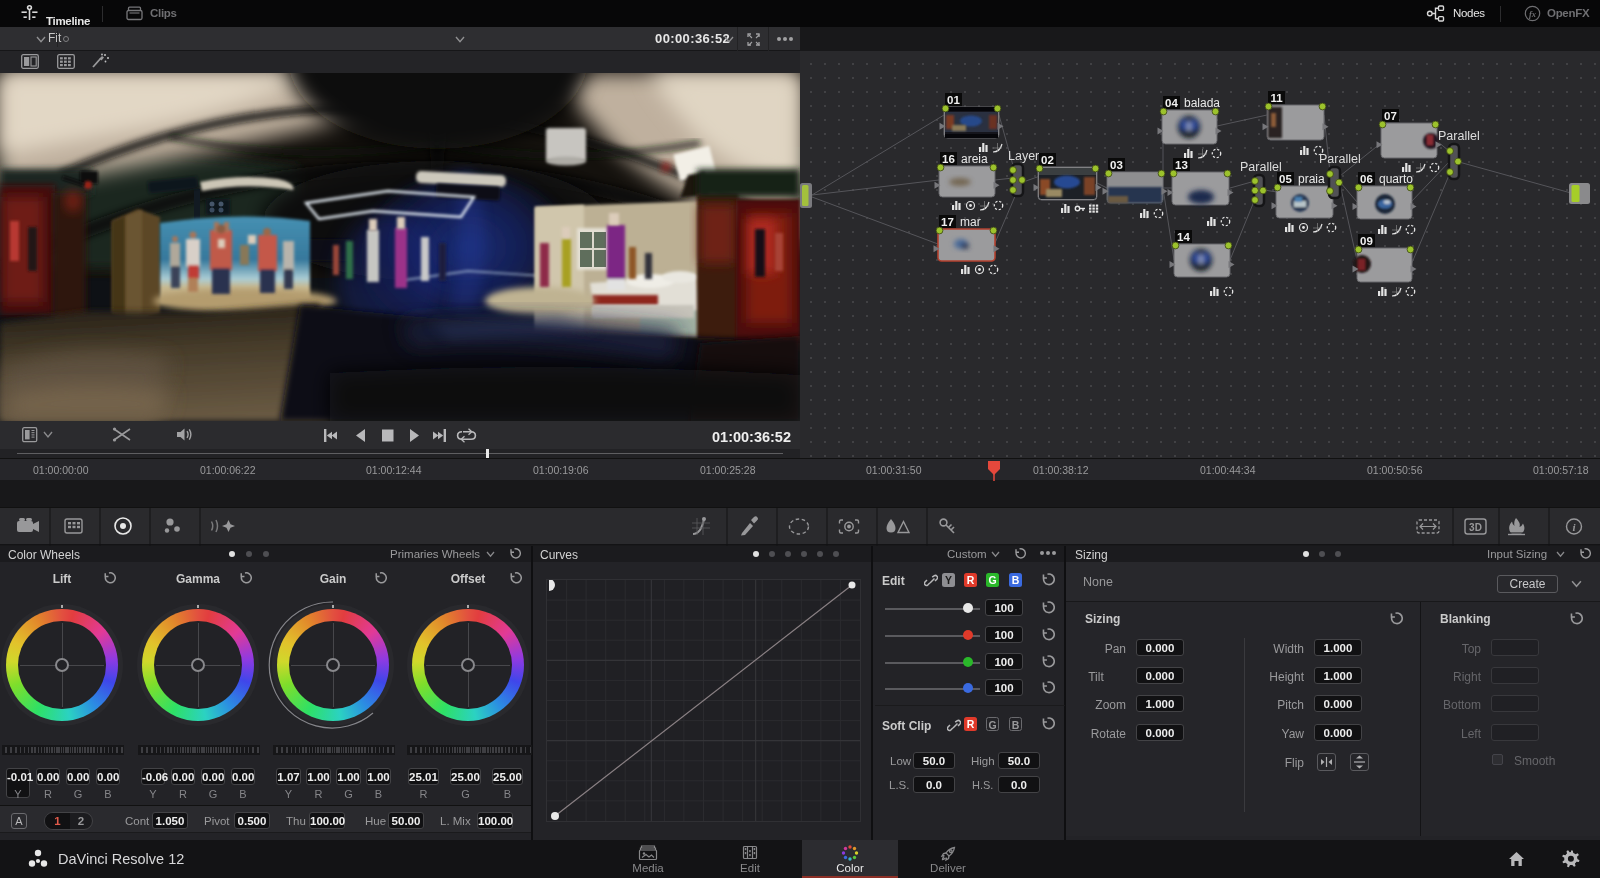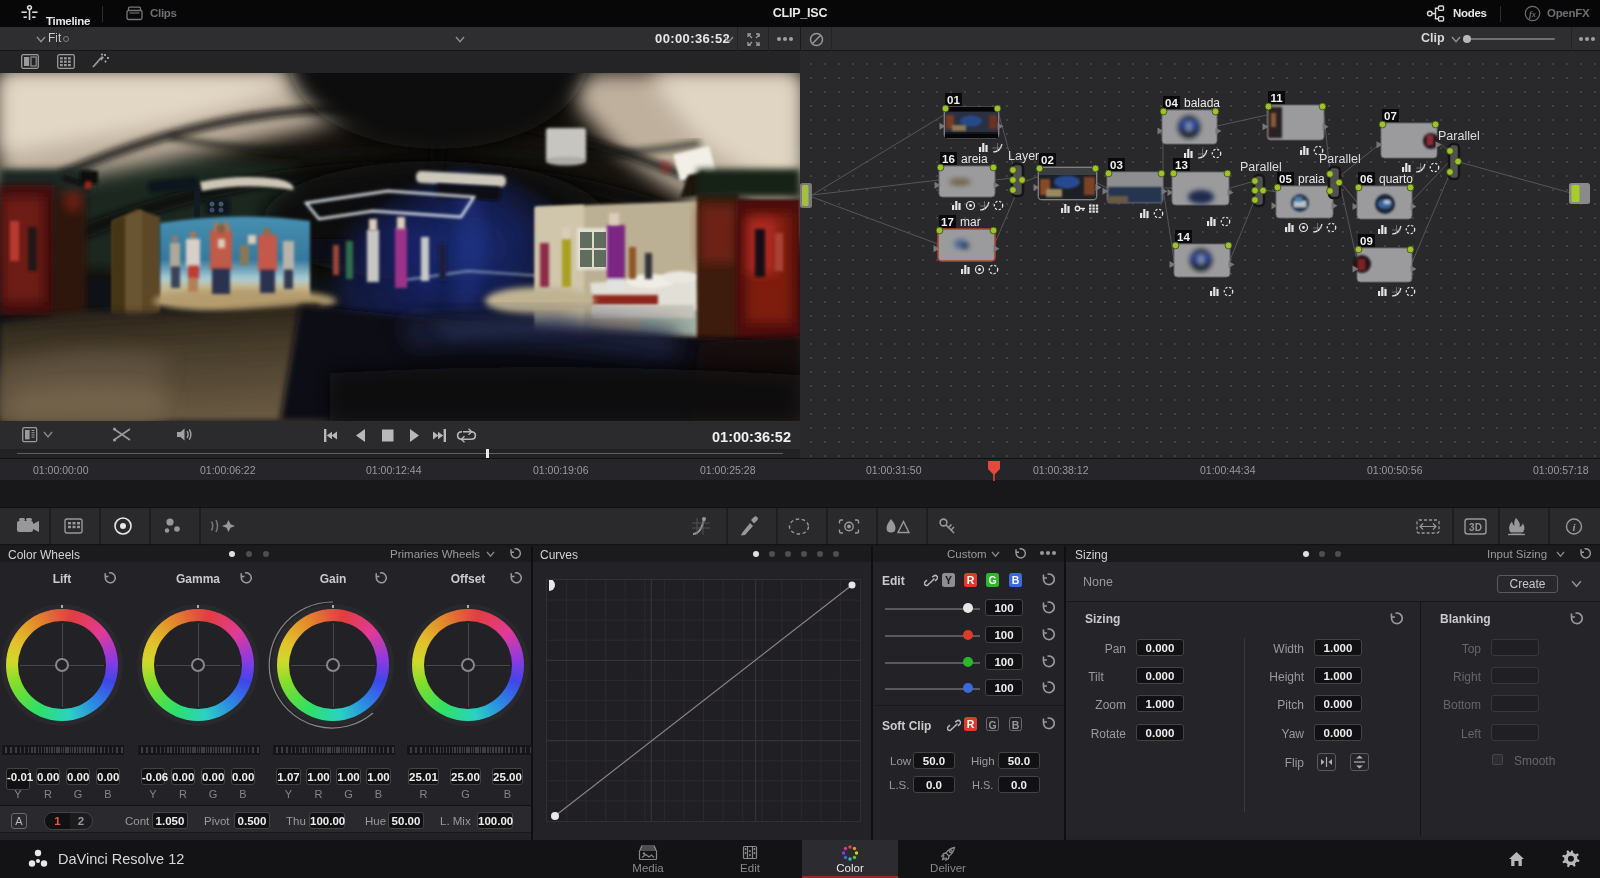--- a/index.html
+++ b/index.html
@@ -64,28 +64,27 @@
     </svg>
     <div class="abs" style="left:150px; top:7px; font-size:11.5px; font-weight:bold; color:#6f6f72; letter-spacing:-0.3px;">Clips</div>
     <svg class="abs" style="left:1426px; top:4px;" width="19" height="19" viewBox="0 0 19 19">
       <g stroke="#d8d8d8" stroke-width="1.4" fill="none">
         <circle cx="3.8" cy="9.5" r="2.3"></circle>
         <rect x="12.5" y="2" width="5" height="4.4" rx="1"></rect>
         <rect x="12.5" y="12.6" width="5" height="4.4" rx="1"></rect>
         <path d="M6.1 9.5 L9.5 9.5 M9.5 9.5 L9.5 4.2 L12.5 4.2 M9.5 9.5 L9.5 14.8 L12.5 14.8"></path>
       </g>
     </svg>
-    <div class="abs" style="left:1453px; top:7px; font-size:11.5px; font-weight:bold; color:#e6e6e6; letter-spacing:-0.3px;">Nodes</div>
+    <div class="abs" style="left:1453px; top:7px; font-size:11.5px; font-weight:normal; color:#e6e6e6; letter-spacing:-0.3px;">Nodes</div>
     <div class="abs" style="left:1500px; top:6px; width:1px; height:16px; background:#2c2c2e;"></div>
     <svg class="abs" style="left:1524px; top:5px;" width="17" height="17" viewBox="0 0 17 17">
       <circle cx="8.5" cy="8.5" r="7.2" fill="none" stroke="#6f6f72" stroke-width="1.2"></circle>
       <text x="8.5" y="11.8" font-size="8.5" font-style="italic" font-weight="bold" fill="#6f6f72" text-anchor="middle" font-family="Liberation Serif">fx</text>
     </svg>
     <div class="abs" style="left:1547px; top:7px; font-size:11.5px; font-weight:bold; color:#6f6f72; letter-spacing:-0.3px;">OpenFX</div>
-    <div id="title">CLIP_ISC</div>
   </div>
 
   <div id="viewerhead">
     <div class="abs" style="left:10px; top:4px; font-size:12px; color:#c8c8c8;margin-left:38px;">Fit</div>
     <svg class="abs" style="left:36px; top:9px;" width="10" height="7" viewBox="0 0 10 7">
         <path d="M1 1 L5 5.6 L9 1" stroke="#909092" stroke-width="1.4" fill="none"></path>
       </svg>
     <div class="abs" style="left:57px; top:4px; width:1px; height:16px; background:#222224;"></div>
     <div class="abs" style="left:63px; top:9px; width:6px; height:6px; border:1.4px solid #808082; border-radius:50%;"></div>
     <svg class="abs" style="left:455px; top:9px;" width="10" height="7" viewBox="0 0 10 7">
@@ -358,38 +357,20 @@
         <path d="M141 3.8 L149 3.8 Q153.4 3.8 153.4 7.5 Q153.4 11.2 149 11.2 L147 11.2"></path>
         <path d="M147 11.2 L140 11.2 Q135.6 11.2 135.6 7.5 Q135.6 3.8 140 3.8"></path>
         <path d="M146.5 0.8 L149.8 3.8 L146.5 6.8 M142.5 8.2 L139.2 11.2 L142.5 14.2" stroke-width="1.3"></path>
       </g>
     </svg>
     <div class="abs" style="left:712px; top:8px; font-size:14.5px; font-weight:bold; color:#eee;">01:00:36:52</div>
   </div>
   <div id="jogrow">
     <div class="abs" style="left:17px; top:4px; width:766px; height:1px; background:#5e5e61;"></div>
     <div class="abs" style="left:486px; top:0px; width:3px; height:9px; background:#e8e8e8;"></div>
-  </div>
-  <div id="nodehead">
-    <div class="abs" style="left:0; top:0; width:1px; height:24px; background:#1a1a1c;"></div>
-    <svg class="abs" style="left:9px; top:5px;" width="15" height="15" viewBox="0 0 15 15">
-      <circle cx="7.5" cy="7.5" r="6" fill="none" stroke="#97979a" stroke-width="1.5"></circle>
-      <line x1="3.3" y1="11.7" x2="11.7" y2="3.3" stroke="#97979a" stroke-width="1.5"></line>
-    </svg>
-    <div class="abs" style="left:31px; top:0; width:1px; height:24px; background:#232325;"></div>
-    <div class="abs" style="left:621px; top:4px; font-size:12.5px; font-weight:bold; color:#d8d8d8;">Clip</div>
-    <svg class="abs" style="left:651px; top:9px;" width="10" height="7" viewBox="0 0 10 7">
-        <path d="M1 1 L5 5.6 L9 1" stroke="#909092" stroke-width="1.4" fill="none"></path>
-      </svg>
-    <div class="abs" style="left:665px; top:11px; width:90px; height:2px; background:#707074; border-radius:1px;"></div>
-    <div class="abs" style="left:663px; top:8px; width:8px; height:8px; background:#b8b8ba; border-radius:50%;"></div>
-    <div class="abs" style="left:771px; top:0; width:1px; height:24px; background:#232325;"></div>
-    <div class="abs" style="left:779px; top:10px; width:4px; height:4px; background:#a0a0a2; border-radius:50%;"></div>
-    <div class="abs" style="left:785px; top:10px; width:4px; height:4px; background:#a0a0a2; border-radius:50%;"></div>
-    <div class="abs" style="left:791px; top:10px; width:4px; height:4px; background:#a0a0a2; border-radius:50%;"></div>
   </div>
   <div id="nodegraph">
       <svg width="800" height="407" viewBox="0 0 800 407" style="position:absolute;top:0;left:0;">
 <defs>
           <filter id="nb" x="-40%" y="-40%" width="180%" height="180%">
             <feGaussianBlur stdDeviation="2.5"></feGaussianBlur>
           </filter>
           <filter id="nb1" x="-40%" y="-40%" width="180%" height="180%">
             <feGaussianBlur stdDeviation="1.2"></feGaussianBlur>
           </filter>
@@ -1206,21 +1187,21 @@
           <span style="position:absolute; left:91.2px; top:2px; width:1.5px; height:6px; background:#3e3e42;"></span>
           <span style="position:absolute; left:94.3px; top:2px; width:1.5px; height:6px; background:#3e3e42;"></span>
           <span style="position:absolute; left:97.7px; top:2px; width:1.5px; height:6px; background:#3e3e42;"></span>
           <span style="position:absolute; left:101.2px; top:2px; width:1.5px; height:6px; background:#3e3e42;"></span>
           <span style="position:absolute; left:104.9px; top:2px; width:1.5px; height:6px; background:#3e3e42;"></span>
           <span style="position:absolute; left:108.9px; top:2px; width:1.5px; height:6px; background:#3e3e42;"></span>
           <span style="position:absolute; left:113.1px; top:2px; width:1.5px; height:6px; background:#3e3e42;"></span>
           <span style="position:absolute; left:117.7px; top:2px; width:1.5px; height:6px; background:#3e3e42;"></span>
           <span style="position:absolute; left:122.6px; top:2px; width:1.5px; height:6px; background:#3e3e42;"></span>
         </div>
-<div class="vbox" style="left:6px; top:206px; width:24px; height:22px; line-height:16px; font-size:11.5px;">-0.01</div>
+<div class="vbox" style="left:6px; top:206px; width:24px; height:30px; line-height:16px; font-size:11.5px;">-0.01</div>
 <div class="abs" style="left:6px; top:226px; width:24px; text-align:center; font-size:11px; color:#86868a;">Y</div>
 <div class="vbox" style="left:36px; top:206px; width:24px; height:17px; line-height:16px; font-size:11.5px;">0.00</div>
 <div class="abs" style="left:36px; top:226px; width:24px; text-align:center; font-size:11px; color:#86868a;">R</div>
 <div class="vbox" style="left:66px; top:206px; width:24px; height:17px; line-height:16px; font-size:11.5px;">0.00</div>
 <div class="abs" style="left:66px; top:226px; width:24px; text-align:center; font-size:11px; color:#86868a;">G</div>
 <div class="vbox" style="left:96px; top:206px; width:24px; height:17px; line-height:16px; font-size:11.5px;">0.00</div>
 <div class="abs" style="left:96px; top:226px; width:24px; text-align:center; font-size:11px; color:#86868a;">B</div>
 <div class="vbox" style="left:141px; top:206px; width:24px; height:17px; line-height:16px; font-size:11.5px;">-0.06</div>
 <div class="abs" style="left:141px; top:226px; width:24px; text-align:center; font-size:11px; color:#86868a;">Y</div>
 <div class="vbox" style="left:171px; top:206px; width:24px; height:17px; line-height:16px; font-size:11.5px;">0.00</div>

